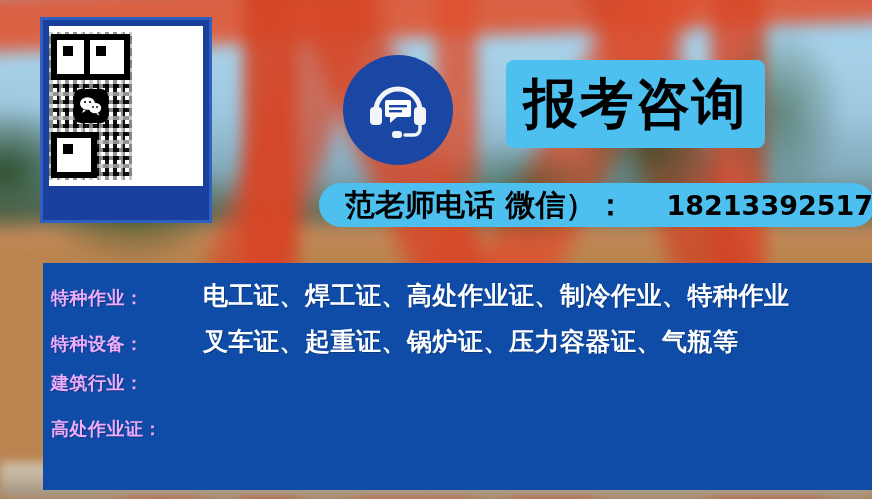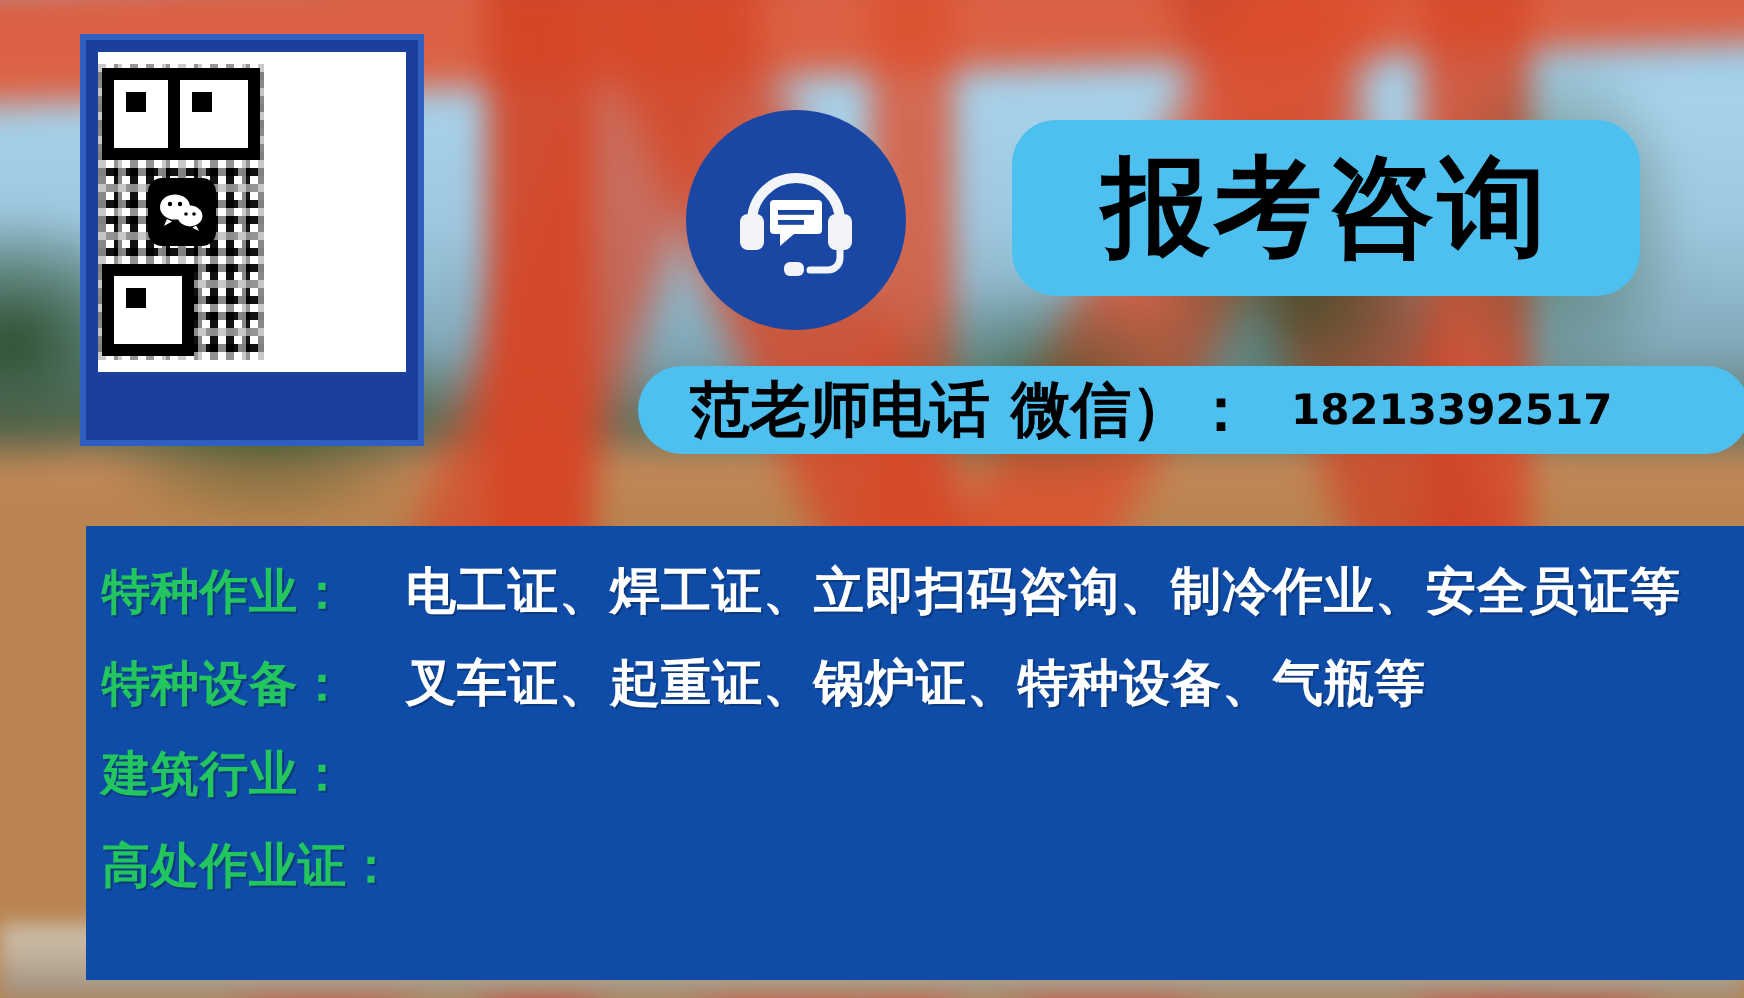--- a/index.html
+++ b/index.html
@@ -102,55 +102,55 @@
 
   
   .headset-badge{
     position:absolute;left:300px;top:35px;width:110px;height:110px;
     border-radius:50%;background:#1a47a3;
     display:flex;align-items:center;justify-content:center;
   }
 
   
   .headline-pill{
-    position:absolute;left:463px;top:40px;width:314px;height:88px;
-    background:#4ec0f0;border-radius:22px;
+    position:absolute;left:463px;top:40px;width:259px;height:88px;
+    background:#4ec0f0;border-radius:8px;
     display:flex;align-items:center;justify-content:center;
   }
   .headline-text{
     color:#000;font-size:54px;font-weight:bold;letter-spacing:2px;
     line-height:1;white-space:nowrap;
   }
 
   
   .phone-pill{
     position:absolute;left:276px;top:163px;width:556px;height:44px;
     background:#4ec0f0;border-radius:22px;
     display:flex;align-items:center;
     padding:0 26px;box-sizing:border-box;
   }
   .phone-label{
     color:#000;font-size:30px;font-weight:bold;white-space:nowrap;
   }
   .phone-number{
-    color:#000;font-size:21px;font-weight:bold;white-space:nowrap;
-    margin-left:20px;letter-spacing:0px;
+    color:#000;font-size:27px;font-weight:bold;white-space:nowrap;
+    margin-left:41px;letter-spacing:0px;
   }
 
   
   .list-band{
     position:absolute;left:0;top:243px;width:872px;height:227px;
     background:#0f4ca8;
   }
   .list-rows{padding:16px 0 0 8px;}
   .list-row{
     display:flex;align-items:baseline;height:46px;white-space:nowrap;
   }
   .row-label{
-    color:#22c55e;font-size:24px;font-weight:bold;
+    color:#f0abfc;font-size:18px;font-weight:bold;
     width:152px;flex:0 0 152px;letter-spacing:.5px;
     text-shadow:1px 1px 0 rgba(0,0,0,.25);
   }
   .row-value{
     color:#ffffff;font-size:25px;font-weight:bold;letter-spacing:.5px;
     text-shadow:1px 1px 0 rgba(0,0,0,.25);
   }
 </style>
 </head>
 <body>
@@ -204,26 +204,26 @@
   <div class="phone-pill">
     <span class="phone-label">范老师电话 微信）：</span>
     <span class="phone-number">18213392517</span>
   </div>
 
   <div class="list-band">
     <div class="list-rows">
 
       <div class="list-row">
         <span class="row-label">特种作业：</span>
-        <span class="row-value">电工证、焊工证、立即扫码咨询、制冷作业、安全员证等</span>
+        <span class="row-value">电工证、焊工证、高处作业证、制冷作业、特种作业</span>
       </div>
 
       <div class="list-row">
         <span class="row-label">特种设备：</span>
-        <span class="row-value">叉车证、起重证、锅炉证、特种设备、气瓶等</span>
+        <span class="row-value">叉车证、起重证、锅炉证、压力容器证、气瓶等</span>
       </div>
 
       <div class="list-row">
         <span class="row-label">建筑行业：</span>
       </div>
 
       <div class="list-row">
         <span class="row-label">高处作业证：</span>
       </div>
 

